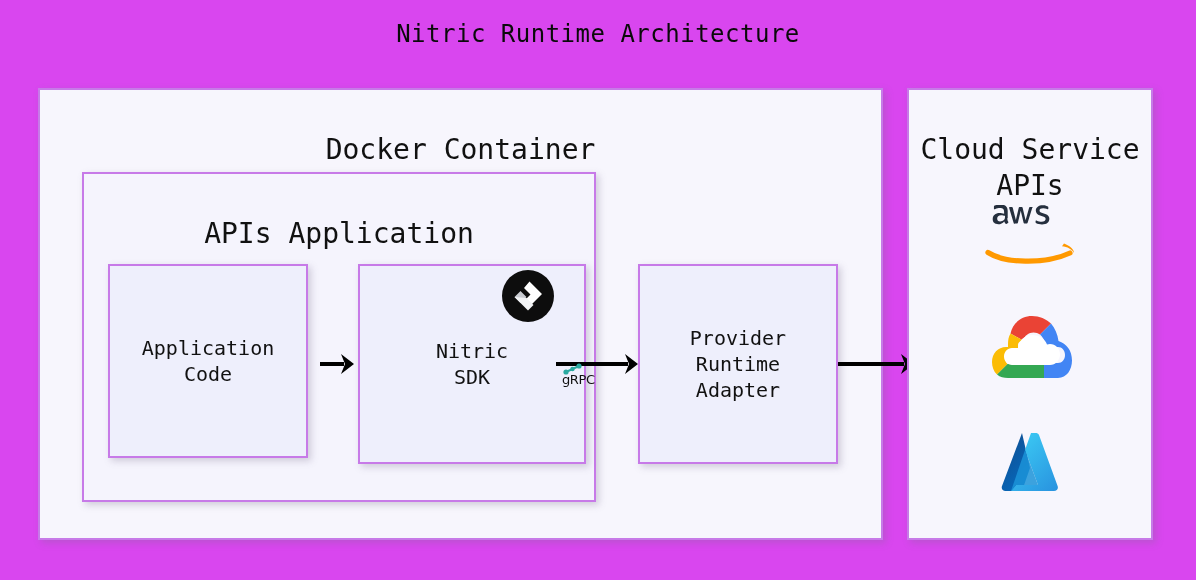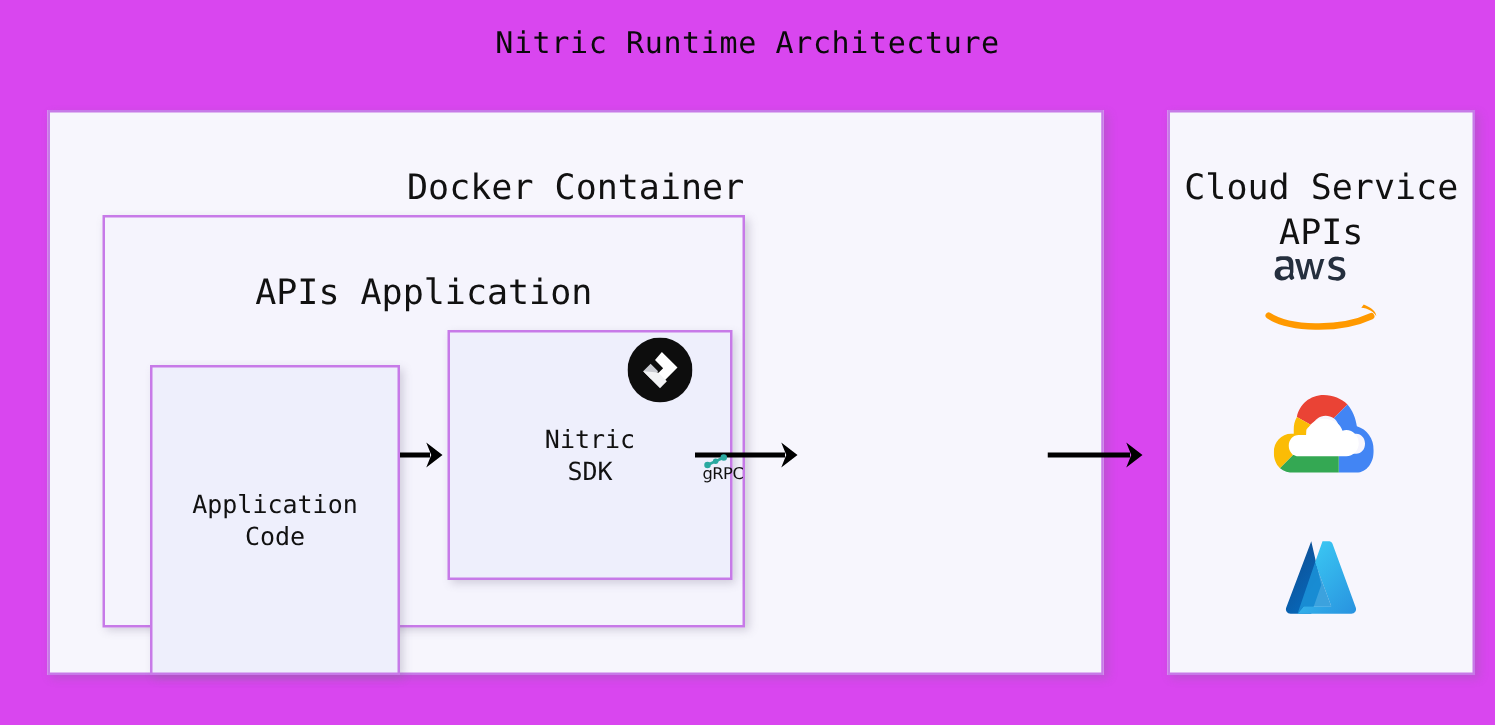--- a/index.html
+++ b/index.html
@@ -112,21 +112,21 @@
   <div class="diagram-title">Nitric Runtime Architecture</div>
 
   <div class="box box-outer" style="left:38px; top:88px; width:845px; height:452px;">
     <div class="box-label label-group">Docker Container</div>
   </div>
 
   <div class="box box-mid" style="left:82px; top:172px; width:514px; height:330px;">
     <div class="box-label label-group">APIs Application</div>
   </div>
 
-  <div class="box box-leaf" style="left:120px; top:264px; width:200px; height:248px;margin-top:28px;">
+  <div class="box box-leaf" style="left:108px; top:264px; width:200px; height:194px;">
     <div class="box-label label-center">Application
 Code</div>
   </div>
 
   <div class="arrow" style="left:320px; top:348px;">
     <svg width="38" height="32" viewBox="0 0 38 32">
       <line x1="0" y1="16" x2="24" y2="16" stroke="#000000" stroke-width="4"></line>
       <path d="M21 6 L34 16 L21 26 L25 16 Z" fill="#000000"></path>
     </svg>
   </div>
@@ -157,29 +157,34 @@
       <svg width="20" height="13" viewBox="0 0 20 13">
         <line x1="3" y1="9" x2="16" y2="3" stroke="#2aa9a0" stroke-width="2"></line>
         <circle cx="3" cy="9" r="2.6" fill="#2aa9a0"></circle>
         <circle cx="16" cy="3" r="2.6" fill="#2aa9a0"></circle>
         <circle cx="9.5" cy="6" r="2.2" fill="#2aa9a0"></circle>
       </svg>
     </span>
     <span>gRPC</span>
   </div>
 
+  <div class="box box-leaf" style="left:638px; top:264px; width:200px; height:200px;">
+    <div class="box-label label-center">Provider
+Runtime
+Adapter</div>
+  </div>
 
   <div class="arrow" style="left:838px; top:348px;">
     <svg width="80" height="32" viewBox="0 0 80 32">
       <line x1="0" y1="16" x2="66" y2="16" stroke="#000000" stroke-width="4"></line>
       <path d="M63 6 L76 16 L63 26 L67 16 Z" fill="#000000"></path>
     </svg>
   </div>
 
-  <div class="box box-outer" style="left:934px; top:88px; width:246px; height:452px;">
+  <div class="box box-outer" style="left:907px; top:88px; width:246px; height:452px;">
     <div class="box-label label-group">Cloud Service
 APIs</div>
 
     <div class="logo" style="left:73px; top:115px;">
       <svg width="100" height="62" viewBox="0 0 100 62">
         <g fill="#252f3e">
           <path d="M21.6 22.0c0 1.2.13 2.17.36 2.88.26.71.59 1.49 1.05 2.33.16.26.23.52.23.75 0 .33-.2.65-.62.98l-2.07 1.38c-.3.2-.59.29-.85.29-.33 0-.66-.16-.98-.46-.46-.49-.85-1.02-1.18-1.57-.33-.56-.65-1.19-1.02-1.95-2.56 3.02-5.78 4.53-9.65 4.53-2.76 0-4.96-.79-6.57-2.36C-1.3 27.23-2.1 25.1-2.1 22.46c0-2.81 1-5.1 3.02-6.8 2.02-1.71 4.7-2.56 8.11-2.56 1.12 0 2.28.1 3.5.26 1.22.17 2.48.43 3.8.72v-2.4c0-2.52-.52-4.27-1.54-5.29-1.05-1.01-2.84-1.51-5.39-1.51-1.15 0-2.34.13-3.57.43-1.22.29-2.41.66-3.57 1.12-.52.23-.92.36-1.15.43-.23.06-.4.1-.52.1-.46 0-.69-.33-.69-1.02V2.83c0-.52.07-.92.23-1.15.16-.23.46-.46.92-.69C2.21.5 3.63.07 5.28-.26 6.93-.62 8.68-.78 10.53-.78c4 0 6.93.92 8.8 2.74 1.84 1.81 2.78 4.57 2.78 8.27v10.9h-.51zM9.8 26.46c1.08 0 2.2-.2 3.38-.59 1.18-.4 2.24-1.12 3.12-2.1.53-.63.92-1.32 1.12-2.1.2-.79.33-1.74.33-2.86v-1.38c-.95-.23-1.97-.43-3.02-.56-1.05-.13-2.07-.2-3.09-.2-2.2 0-3.83.43-4.9 1.32-1.09.88-1.61 2.13-1.61 3.77 0 1.54.39 2.69 1.21 3.47.79.82 1.94 1.23 3.46 1.23z" transform="translate(12,0) scale(0.62)"></path>
           <path d="M33.5 30.4c-.59 0-.98-.1-1.25-.33-.26-.2-.49-.66-.69-1.28L24.7 5.55c-.2-.66-.3-1.08-.3-1.31 0-.53.27-.82.79-.82h3.22c.62 0 1.05.1 1.28.33.26.2.46.66.66 1.28l4.9 19.31 4.56-19.31c.16-.66.36-1.08.62-1.28.26-.23.72-.33 1.31-.33h2.63c.62 0 1.05.1 1.31.33.26.2.5.66.62 1.28l4.63 19.54L56.5 5.03c.2-.66.43-1.08.66-1.28.26-.23.69-.33 1.28-.33h3.05c.53 0 .82.26.82.82 0 .16-.3.33-.7.53-.3.2-.1.46-.23.82l-7.03 22.55c-.2.66-.43 1.08-.69 1.28-.26.23-.69.33-1.25.33h-2.83c-.62 0-1.05-.1-1.31-.33-.26-.23-.49-.66-.62-1.31l-4.53-18.82-4.5 18.79c-.16.66-.36 1.08-.62 1.31-.26.23-.72.33-1.31.33h-2.83z" transform="translate(12,0) scale(0.62)"></path>
           <path d="M77.3 31.3c-1.74 0-3.48-.2-5.16-.59-1.68-.4-2.99-.82-3.87-1.32-.53-.3-.89-.62-1.02-.92-.13-.3-.2-.62-.2-.92v-1.68c0-.69.26-1.02.76-1.02.2 0 .4.03.59.1.2.07.5.2.82.33 1.12.49 2.34.88 3.63 1.15 1.32.26 2.6.4 3.93.4 2.07 0 3.67-.36 4.79-1.09 1.12-.72 1.71-1.77 1.71-3.12 0-.92-.3-1.68-.89-2.3-.59-.63-1.71-1.19-3.32-1.71l-4.76-1.48c-2.4-.76-4.17-1.88-5.26-3.35-1.08-1.45-1.64-3.05-1.64-4.76 0-1.38.3-2.6.89-3.65.59-1.05 1.38-1.97 2.37-2.7.98-.75 2.1-1.31 3.41-1.71C75.4.59 76.8.42 78.3.42c.75 0 1.54.03 2.3.13.79.1 1.51.23 2.24.36.69.16 1.35.33 1.97.53.62.2 1.09.4 1.45.59.49.3.85.59 1.05.92.2.3.3.69.3 1.18v1.54c0 .69-.26 1.05-.76 1.05-.26 0-.69-.13-1.25-.39-1.87-.85-3.97-1.28-6.3-1.28-1.87 0-3.35.3-4.37.92-1.02.62-1.54 1.58-1.54 2.93 0 .92.33 1.71.98 2.34.66.62 1.87 1.25 3.61 1.81l4.66 1.48c2.37.76 4.07 1.81 5.09 3.15 1.02 1.35 1.51 2.89 1.51 4.6 0 1.41-.29 2.7-.85 3.81-.59 1.12-1.38 2.1-2.4 2.89-1.02.82-2.24 1.41-3.67 1.84-1.48.46-3.02.69-4.7.69z" transform="translate(12,0) scale(0.62)"></path>
         </g>

